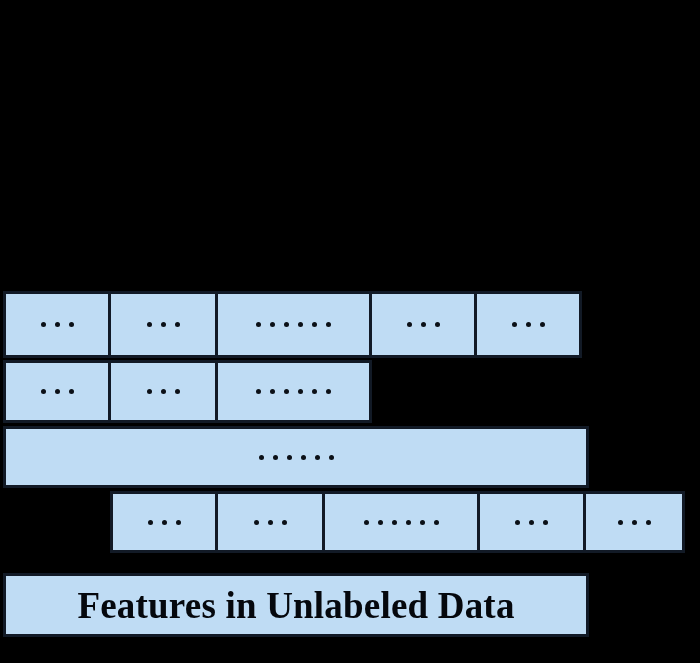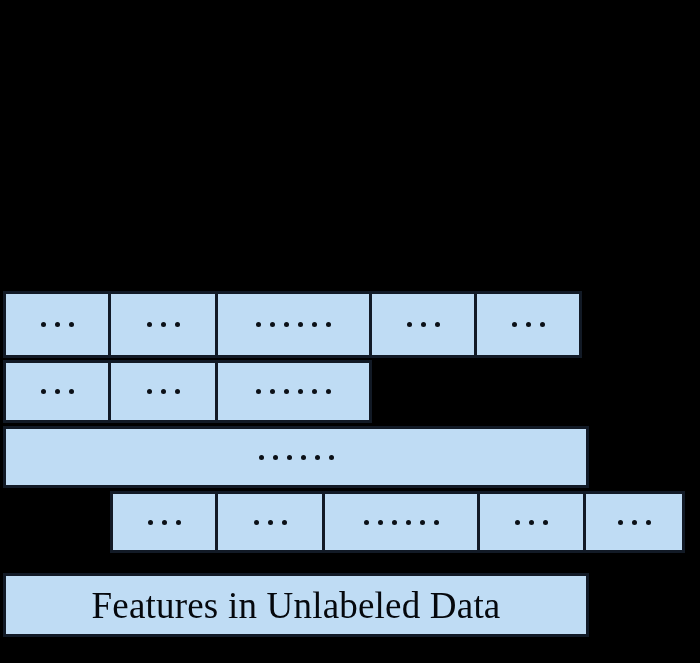--- a/index.html
+++ b/index.html
@@ -184,16 +184,16 @@
         </div>
       </div>
       <div class="cell" style="width: 102px; height: 62px; background: rgb(191, 220, 244); border-color: rgb(18, 26, 38);">
         <div class="dots" aria-label="...">
           <span style="background: rgb(11, 16, 23);"></span>
           <span style="background: rgb(11, 16, 23);"></span>
           <span style="background: rgb(11, 16, 23);"></span>
         </div>
       </div>
     </div>
-    <div class="label-bar" style="left: 3px; top: 573px; width: 586px; height: 64px; background: rgb(191, 220, 244); border-color: rgb(18, 26, 38);">
+    <div class="label-bar" style="left: 3px; top: 573px; width: 586px; height: 64px; background: rgb(191, 220, 244); border-color: rgb(18, 26, 38); font-weight: bold;">
       <span class="label-text">Features in Unlabeled Data</span>
     </div>
   </div>
 
 </body></html>

